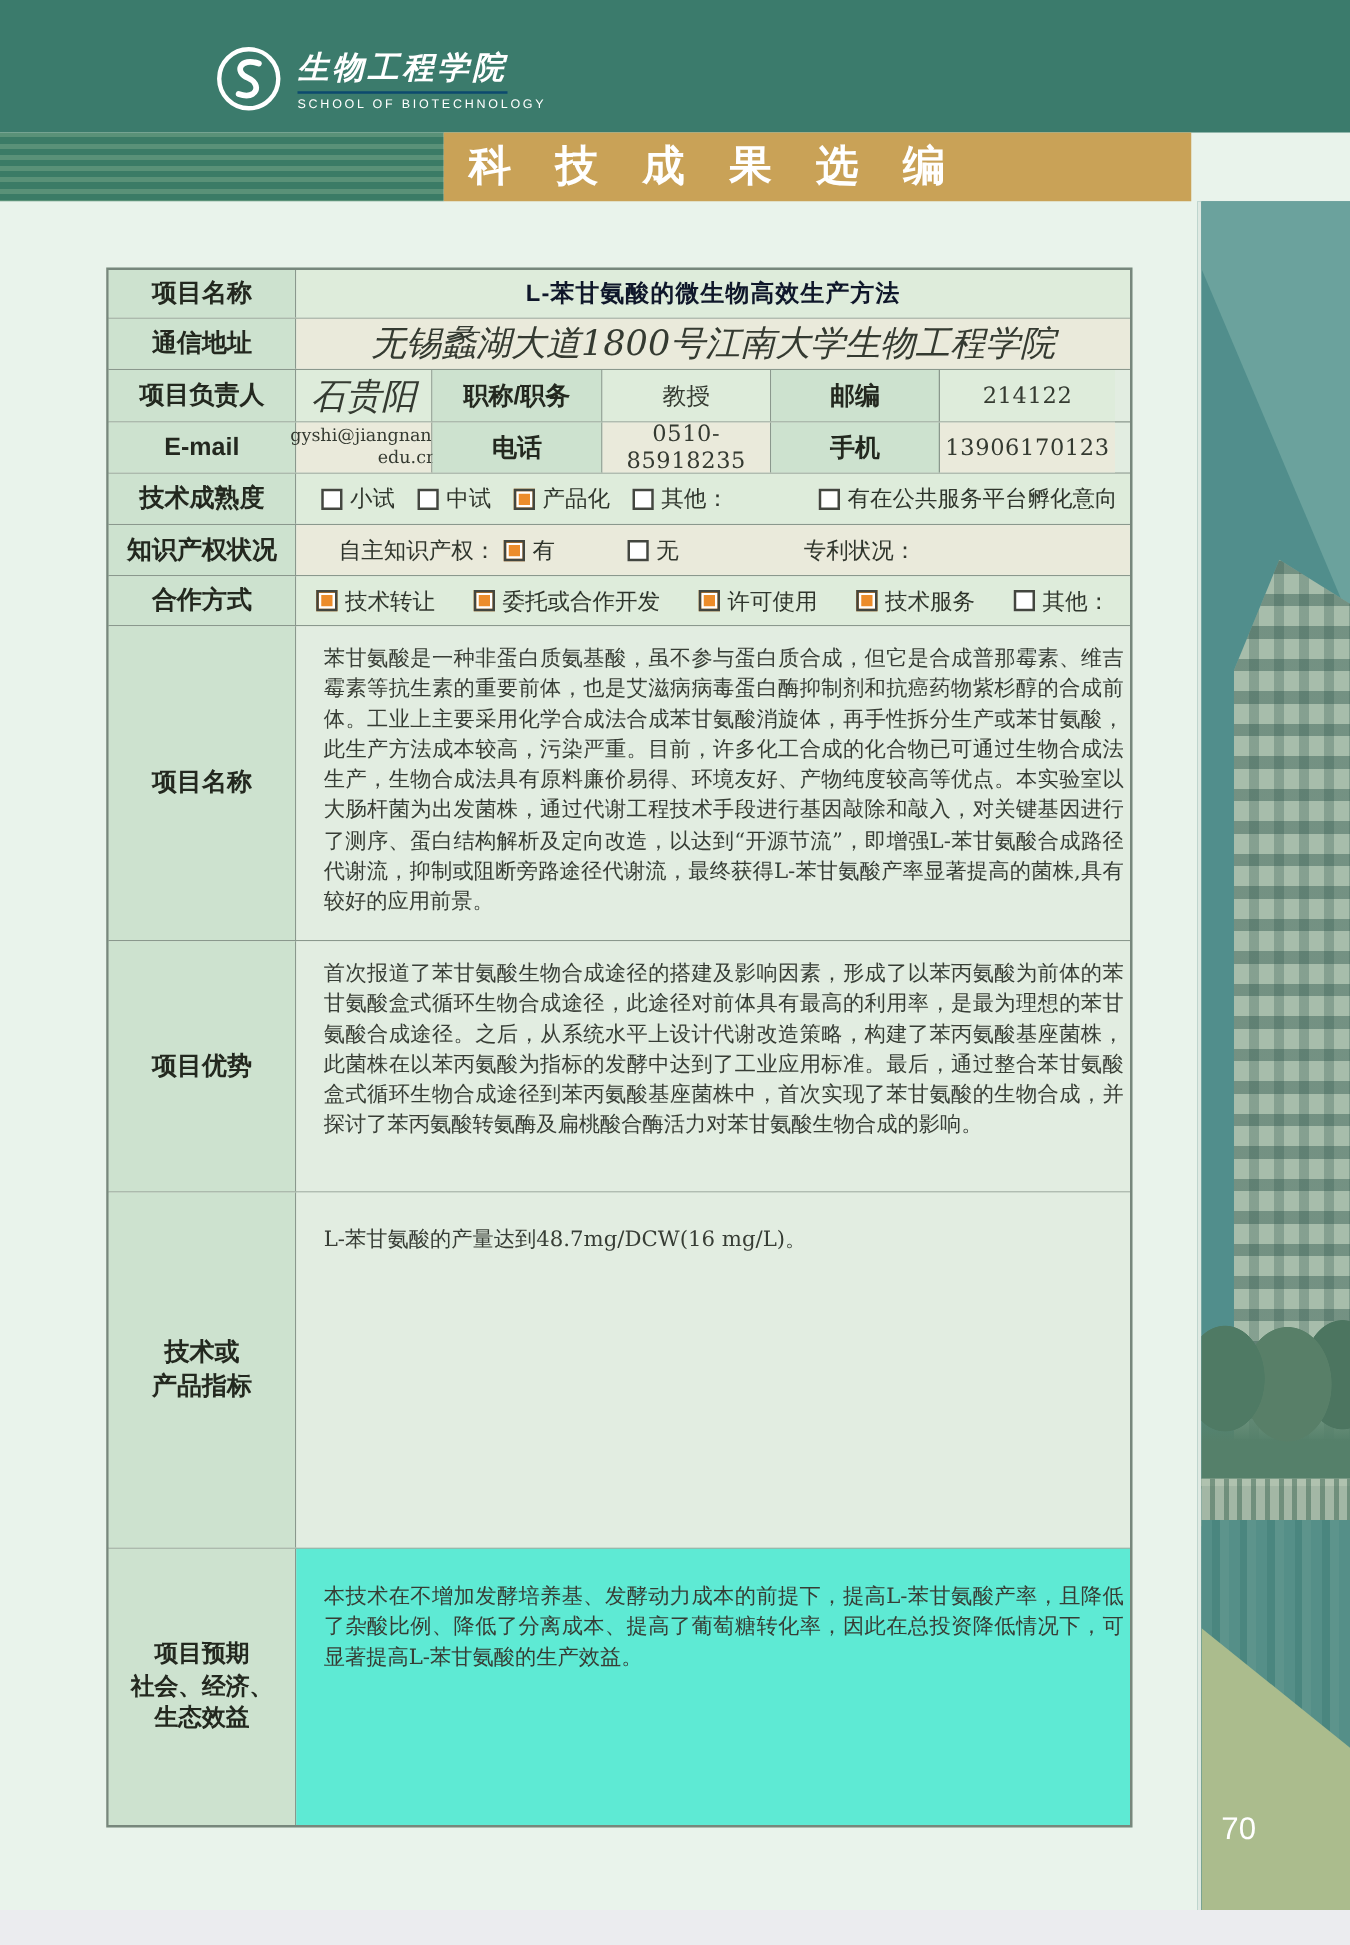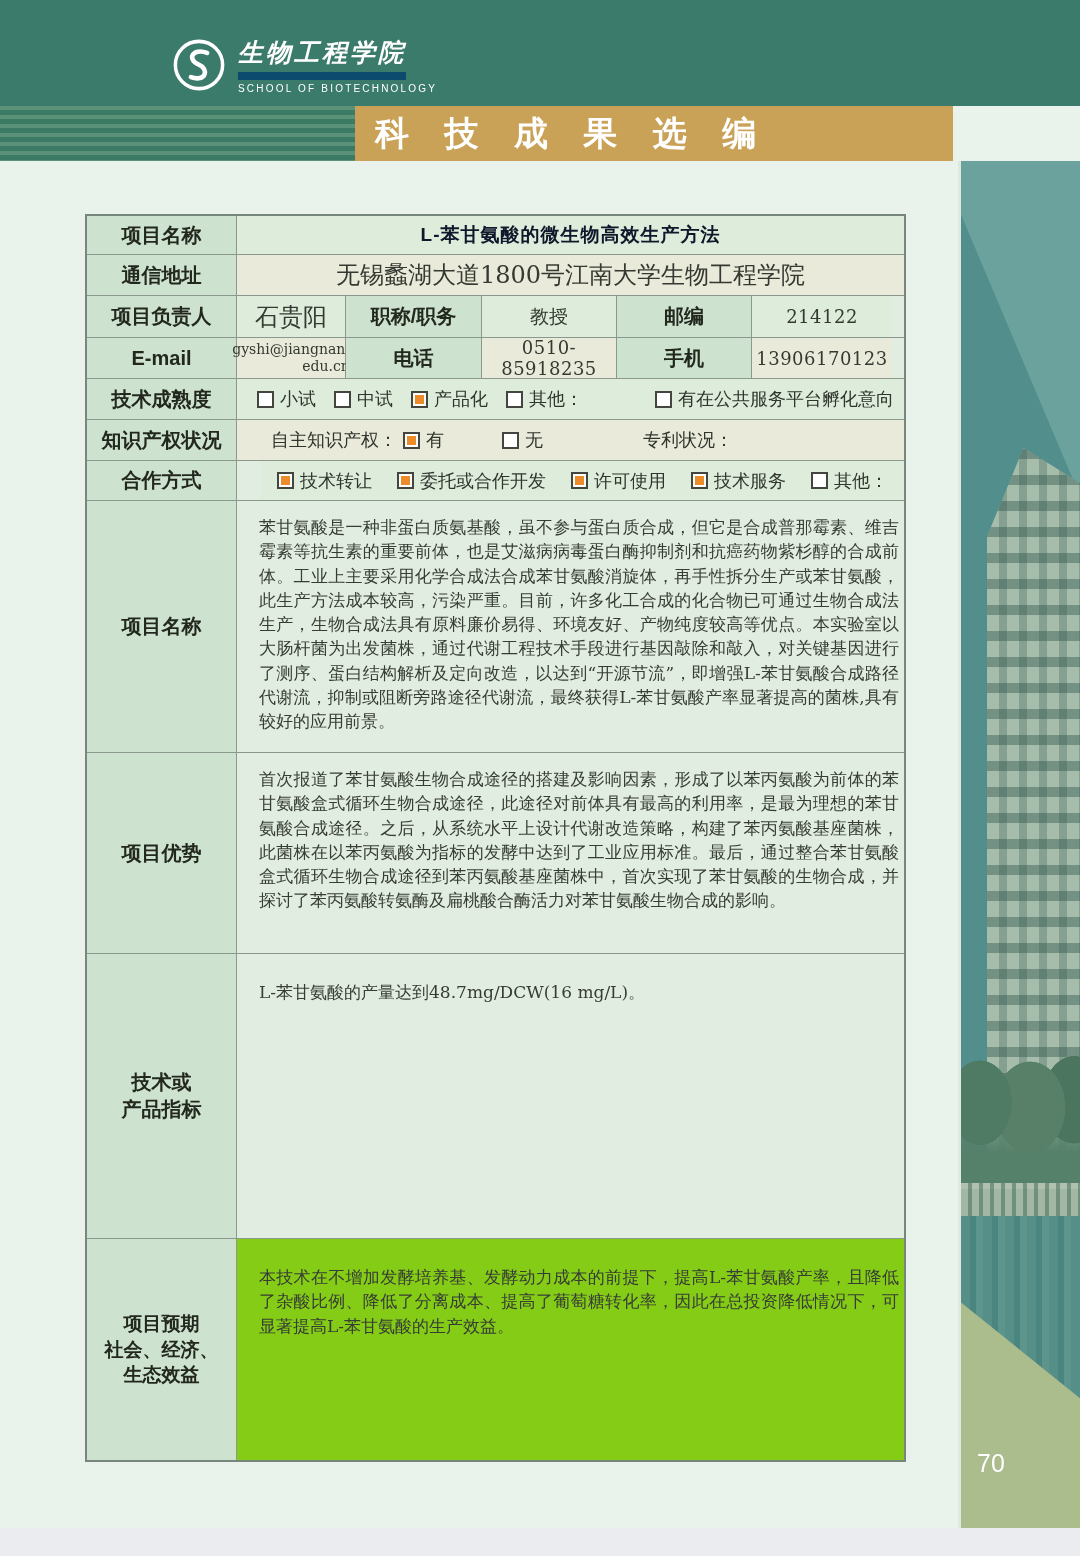--- a/index.html
+++ b/index.html
@@ -9,21 +9,21 @@
   
   .hdr{position:absolute;left:0;top:0;width:1080px;height:106px;background:#3b7b6c;}
   .stripes{position:absolute;left:0;top:106px;width:355px;height:55px;
            background:repeating-linear-gradient(180deg,#5a9178 0 4px,#3b7b66 4px 9px);}
   .banner{position:absolute;left:355px;top:106px;width:598px;height:55px;background:#c9a257;
           color:#ffffff;font-weight:bold;font-size:34px;line-height:55px;letter-spacing:13px;
           padding-left:20px;box-sizing:border-box;white-space:nowrap;}
   .logo{position:absolute;left:172px;top:36px;display:flex;align-items:center;}
   .logo-ring{width:54px;height:54px;flex:none;}
   .logo-text{margin-left:12px;color:#fff;}
-  .logo-cn{font-size:25px;font-weight:bold;letter-spacing:3px;border-bottom:8px solid #0c4a6e;
+  .logo-cn{font-size:25px;font-weight:bold;letter-spacing:3px;border-bottom:2px solid #0c4a6e;
            padding-bottom:3px;width:fit-content;font-family:"DejaVu Serif",serif;font-style:italic;}
   .logo-en{font-size:10px;letter-spacing:2.2px;margin-top:3px;}
 
   
   .tbl{position:absolute;left:85px;top:214px;width:821px;border:2px solid #77877c;box-sizing:border-box;
        background:#e2ede1;}
   .tr{display:flex;border-top:1px solid #8a988d;box-sizing:border-box;}
   .tr:first-child{border-top:none;}
   .h38{height:38px}.h41{height:41px}.h42{height:42px}.h40{height:40px}
   .h252{height:252px}.h201{height:201px}.h285{height:285px}.h222{height:222px}
@@ -32,24 +32,24 @@
        text-align:center;white-space:pre-line;line-height:1.35;box-sizing:border-box;}
   .lbl.sm{font-size:19px;}
   .cell{display:flex;align-items:center;justify-content:center;border-right:1px solid #8a988d;
         box-sizing:border-box;text-align:center;}
   .cell.last{border-right:none;}
   .w137{width:109px;flex:none}.w136{width:136px;flex:none}.w135{width:135px;flex:none}.w128{width:140px;flex:none}
   .fill{flex:1;}
   .bg-g{background:#deecdb;}
   .bg-b{background:#eaeadb;}
   .bg-p{background:#e2ede1;}
-  .bg-p2{background:#84cc16;}
+  .bg-p2{background:#5eead4;}
   .val-title{font-weight:bold;font-size:19px;color:#0f172a;letter-spacing:1px;}
   .serif{font-family:"DejaVu Serif",serif;color:#343a31;}
-  .fs20{font-size:24px;}.fs19{font-size:19px;}
+  .fs20{font-size:28px;font-style:italic;}.fs19{font-size:19px;}
   .innerlbl{font-weight:bold;font-size:20px;color:#23281f;background:#cde2cf;}
   .email-val{font-size:14px;line-height:1.25;white-space:pre-line;text-align:right;}
   .num{font-size:18px;letter-spacing:.5px;}
 
   .para{padding:14px 5px 8px 22px;font-family:"DejaVu Serif",serif;font-size:17px;line-height:1.43;
         color:#373d35;text-align:justify;box-sizing:border-box;}
   .para.toppad{padding-top:26px;}
 
   
   .cbs{flex:1;display:flex;align-items:center;font-family:"DejaVu Serif",serif;
@@ -57,21 +57,21 @@
   .cb{width:13px;height:13px;border:2px solid #43463f;background:#fff;display:inline-block;
       margin-right:6px;flex:none;}
   .cb.on{background:#ec8c2b;box-shadow:inset 0 0 0 2px #ffffff;}
   .opt{display:flex;align-items:center;white-space:nowrap;}
   .optwrap{display:flex;align-items:center;gap:18px;}
   .mat{padding-left:20px;padding-right:10px;}
   .mat .extra{margin-left:auto;}
   .ip{padding-left:34px;}
   .ip .optwrap{gap:58px;margin-left:6px;}
   .ip .suffix{margin-left:100px;}
-  .coop{padding:0 16px;margin-left:24px;}
+  .coop{padding:0 16px;}
   .coop .optwrap{flex:1;justify-content:space-between;gap:0;}
 
   
   .photo{position:absolute;left:958px;top:161px;width:122px;height:1367px;background:#518e8c;
          overflow:hidden;border-left:3px solid #dfe9e2;box-sizing:border-box;}
   .sky-light{position:absolute;left:0;top:0;width:100%;height:335px;background:#6ba29d;
              clip-path:polygon(0 0,100% 0,100% 100%,0 16%);}
   .building{position:absolute;left:26px;top:272px;width:96px;height:740px;background-color:#a7bdab;
             background-image:repeating-linear-gradient(180deg,rgba(45,85,75,0) 0 16px,rgba(45,85,75,.42) 16px 26px),
                              repeating-linear-gradient(90deg,rgba(45,85,75,0) 0 12px,rgba(45,85,75,.28) 12px 20px);

